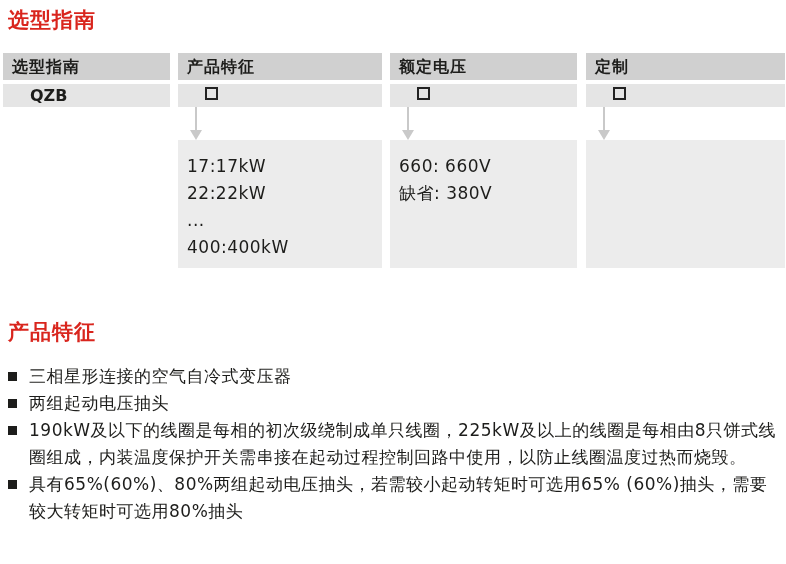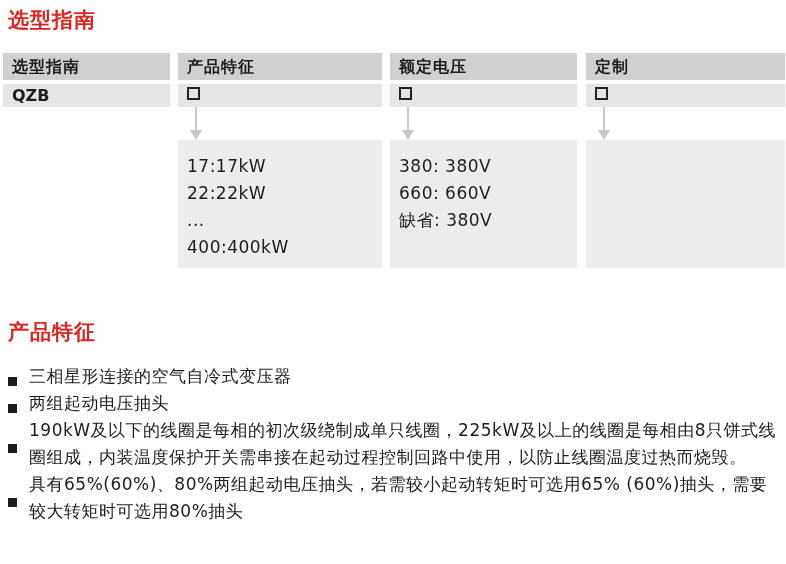--- a/index.html
+++ b/index.html
@@ -44,21 +44,21 @@
   }
   .code-cell {
     position: absolute;
     top: 84px;
     height: 23px;
     width: 100%;
     background: #e5e5e5;
     font-size: 16px;
     font-weight: bold;
     line-height: 23px;
-    padding-left: 9px;
+    padding-left: 27px;
   }
   .checkbox {
     display: inline-block;
     width: 13px;
     height: 13px;
     border: 2px solid #222222;
     background: transparent;
     margin-top: 3px;
     vertical-align: top;
   }
@@ -101,21 +101,21 @@
   .options-box div { white-space: nowrap; }
 
   .features-list {
     position: absolute;
     left: 8px;
     top: 363px;
     width: 772px;
   }
   .feature-item {
     display: flex;
-    align-items: center;
+    align-items: flex-start;
     font-size: 17px;
     line-height: 27px;
     letter-spacing: 0.5px;
   }
   .bullet {
     flex: 0 0 auto;
     width: 9px;
     height: 9px;
     background: #1d1d1b;
     margin-top: 9px;
@@ -155,21 +155,20 @@
   <div class="col col-3">
     <div class="hdr-cell">额定电压</div>
     <div class="code-cell">
       <span class="checkbox"></span>
     </div>
     <div class="arrow">
       <span class="stem"></span>
         <span class="head"></span>
     </div>
     <div class="options-box">
-      <div>380: 380V</div>
       <div>660: 660V</div>
       <div>缺省: 380V</div>
     </div>
   </div>
 
   <div class="col col-4">
     <div class="hdr-cell">定制</div>
     <div class="code-cell">
       <span class="checkbox"></span>
     </div>

